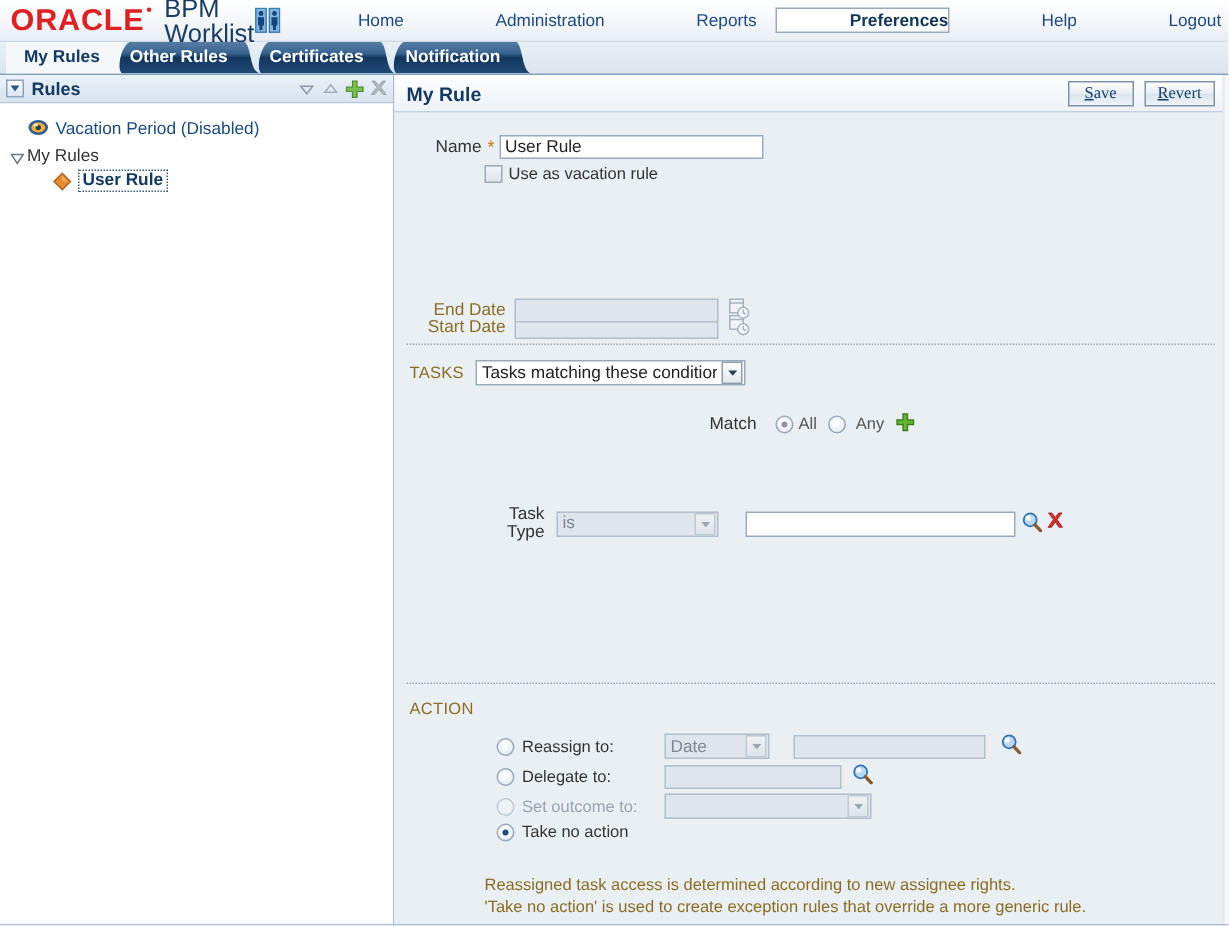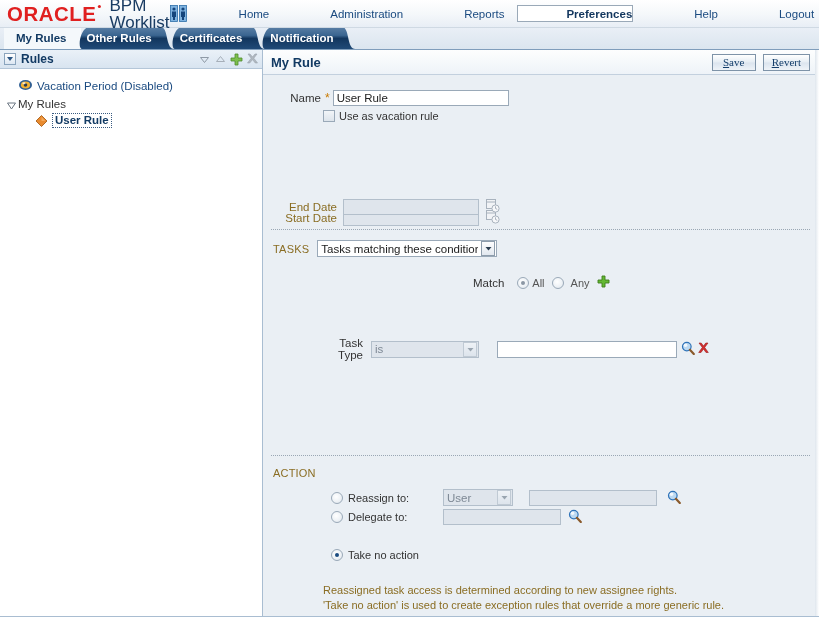--- a/index.html
+++ b/index.html
@@ -635,21 +635,21 @@
         <div class="abs dashline" style="left:8px; right:8px; top:380px;"></div>
 
         <div class="abs" style="left:10px; top:392px;">
           <span class="section-cap">ACTION</span>
         </div>
 
         <div class="abs row" style="left:68px; top:414px;">
           <span class="radio"></span>
           <span style="margin-left:5px; color:#333; width:86px;">Reassign to:</span>
           <span class="sel dis" style="width:70px; margin-left:9px;">
-            <span class="sel-text">User</span>
+            <span class="sel-text">Date</span>
             <span class="sel-arrow">
               <svg width="7" height="5" viewBox="0 0 7 5">
                   <path d="M0.5,1 L6.5,1 L3.5,4.5 Z" fill="#9aa5b0"></path>
                 </svg>
             </span>
           </span>
           <input class="txt dis" style="width: 128px; margin-left: 16px;" disabled="" value="">
           <span style="margin-left:10px; display:block;">
             <svg width="14" height="14" viewBox="0 0 14 14">
               <circle cx="5.8" cy="5.6" r="4.3" fill="#bcd9f2" stroke="#2f73b8" stroke-width="1.2"></circle>
@@ -666,20 +666,33 @@
           <input class="txt dis" style="width: 118px;" disabled="" value="">
           <span style="margin-left:7px; display:block;">
             <svg width="14" height="14" viewBox="0 0 14 14">
               <circle cx="5.8" cy="5.6" r="4.3" fill="#bcd9f2" stroke="#2f73b8" stroke-width="1.2"></circle>
               <circle cx="4.5" cy="4.3" r="1.8" fill="#ffffff" opacity="0.8"></circle>
               <line x1="8.9" y1="8.8" x2="12.8" y2="12.9" stroke="#8a5a2b" stroke-width="2.2" stroke-linecap="round"></line>
             </svg>
           </span>
         </div>
 
+        <div class="abs row" style="left:68px; top:454px;">
+          <span class="radio disabled"></span>
+          <span style="margin-left:5px; color:#9aa3ad; width:86px;">Set outcome to:</span>
+          <span style="display:inline-block;width:9px;"></span>
+          <span class="sel dis" style="width:138px;">
+            <span class="sel-text"></span>
+            <span class="sel-arrow">
+              <svg width="7" height="5" viewBox="0 0 7 5">
+                  <path d="M0.5,1 L6.5,1 L3.5,4.5 Z" fill="#9aa5b0"></path>
+                </svg>
+            </span>
+          </span>
+        </div>
 
         <div class="abs row" style="left:68px; top:474px;">
           <span class="radio on"></span>
           <span style="margin-left:5px; color:#333;">Take no action</span>
         </div>
 
         <div class="abs" style="left:60px; top:508px;">
           <div class="help-text">Reassigned task access is determined according to new assignee rights.</div>
           <div class="help-text">'Take no action' is used to create exception rules that override a more generic rule.</div>
         </div>

